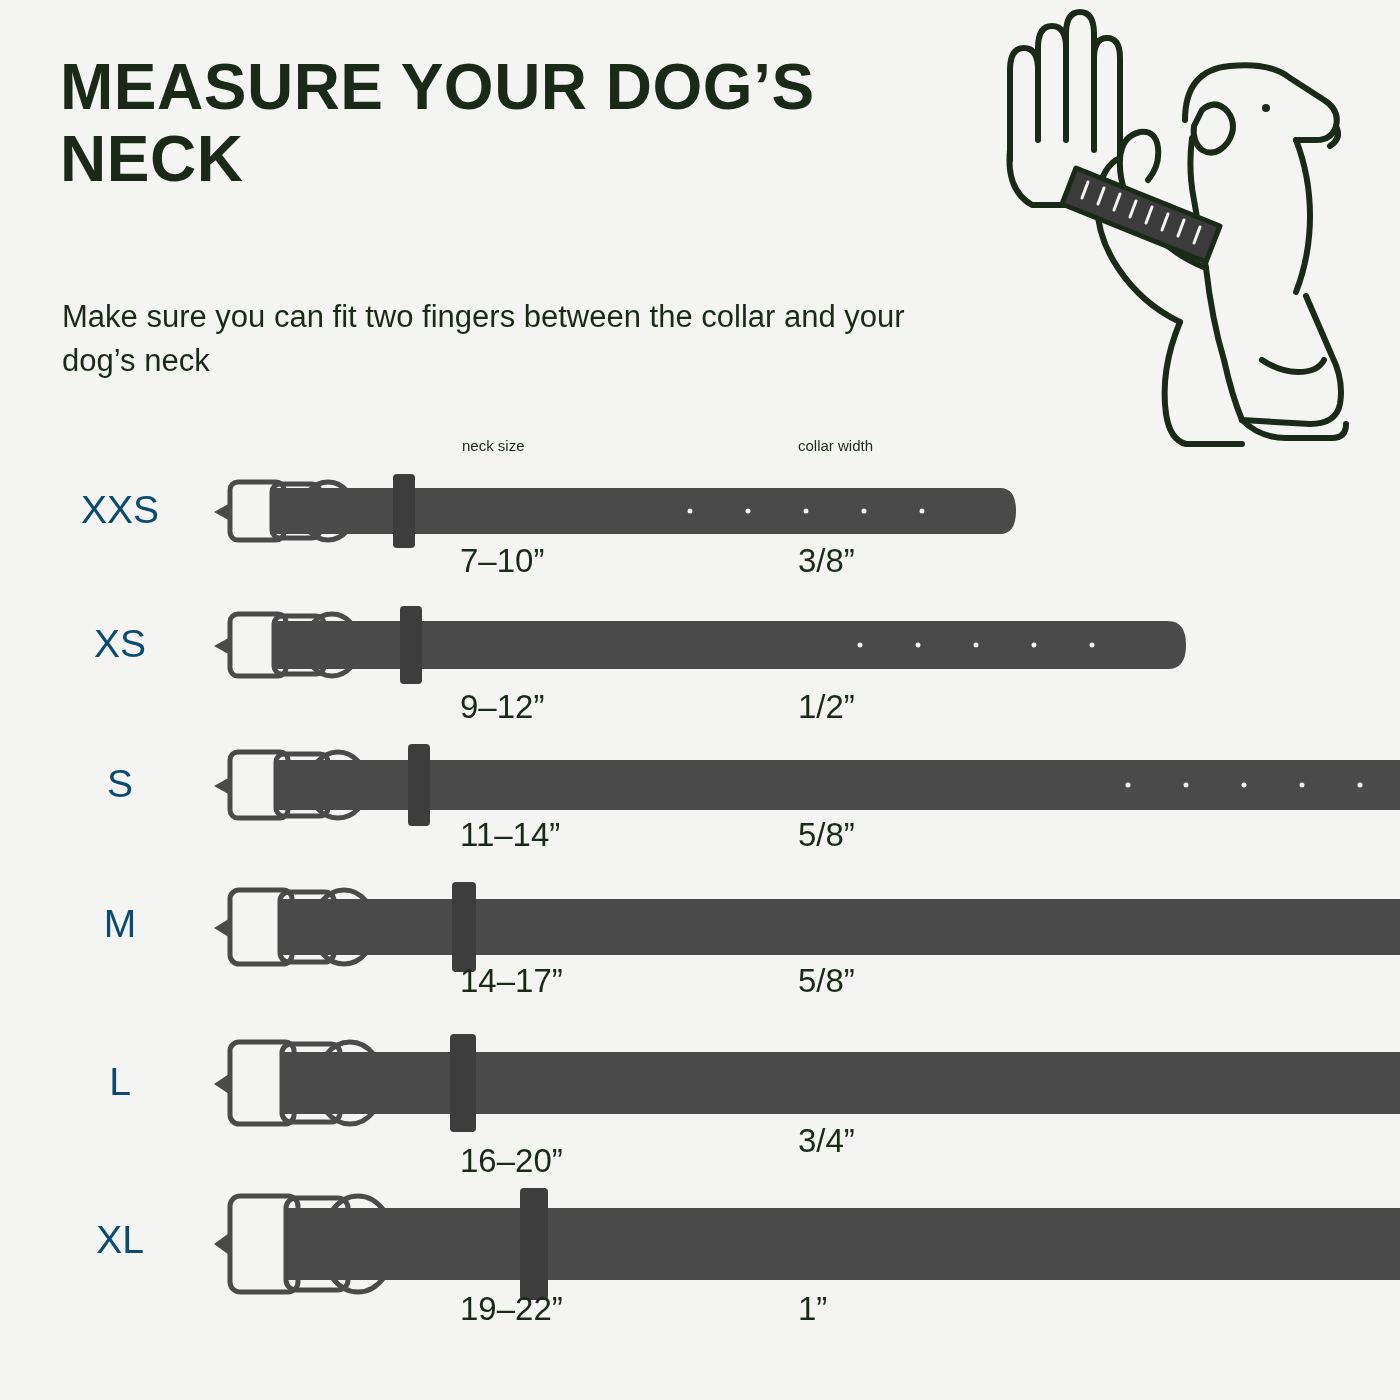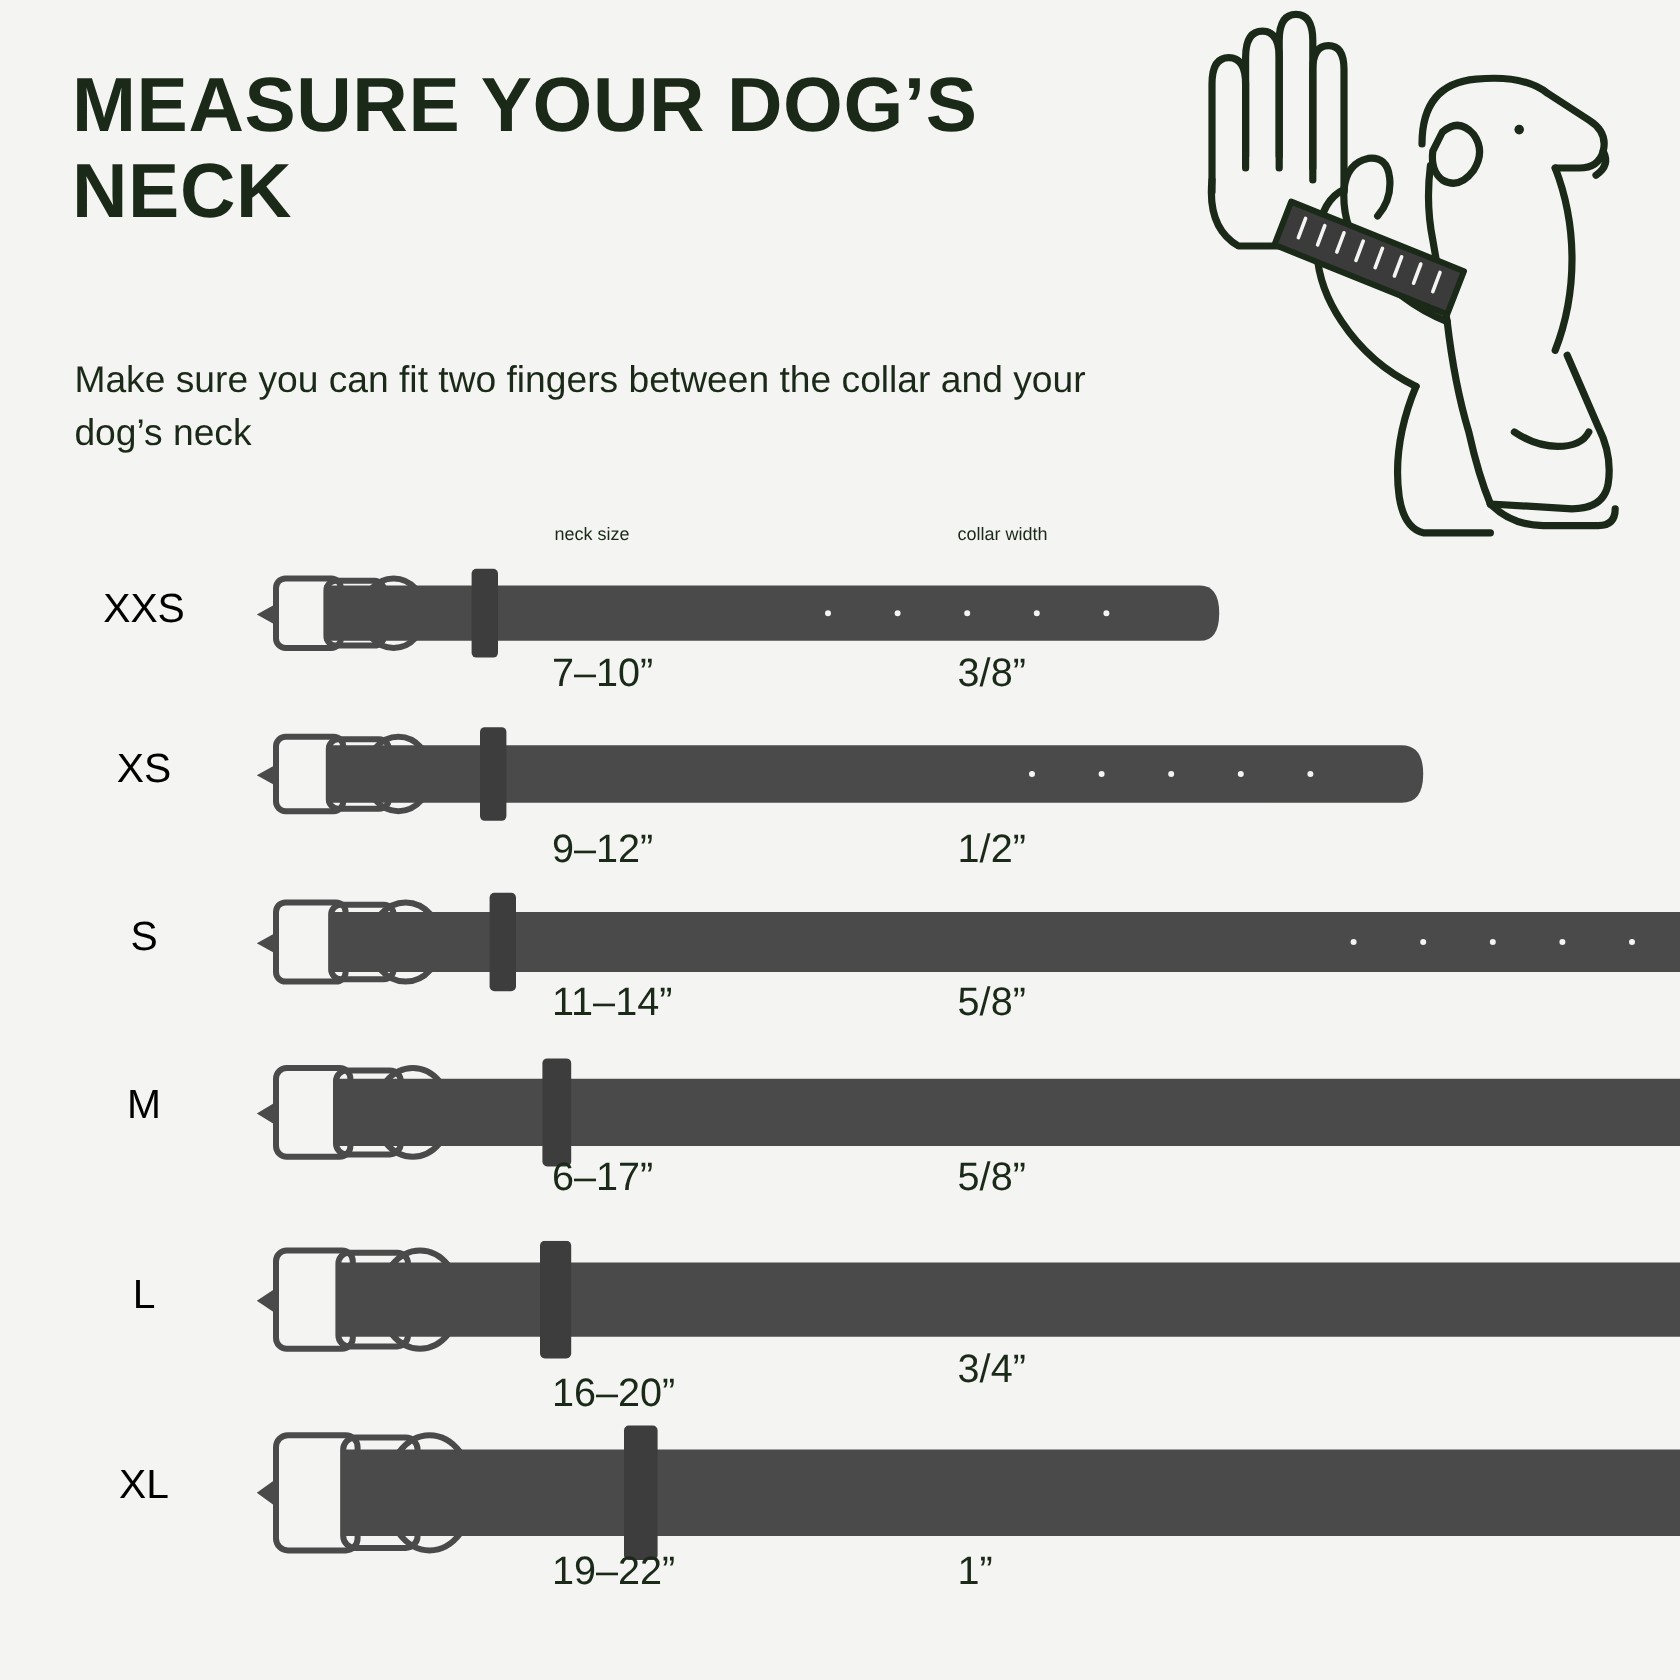--- a/index.html
+++ b/index.html
@@ -70,23 +70,23 @@
     position: absolute;
     left: 0;
     width: 1400px;
     height: 150px;
   }
   .size-label {
     position: absolute;
     left: 60px;
     width: 120px;
     text-align: center;
-    font-size: 34px;
+    font-size: 39px;
     font-weight: 400;
-    color: #000000;
+    color: #0c4a6e;
   }
   .collar-wrap {
     position: absolute;
     left: 210px;
     top: 0;
     height: 120px;
   }
   .neck-size {
     position: absolute;
     left: 460px;
@@ -232,21 +232,21 @@
     <div class="collar-wrap">
       <svg width="1195" height="115" viewBox="0 0 1195 115" fill="none" stroke="#4a4a4a" stroke-width="5">
         <path d="M4 48 L22 37 L22 59 Z" fill="#4a4a4a" stroke="none"></path>
         <rect x="20" y="10" width="62" height="74" rx="9"></rect>
         <rect x="70" y="12" width="54" height="70" rx="9"></rect>
         <ellipse cx="134" cy="47" rx="31" ry="37"></ellipse>
         <path d="M68 19 L1192 19 L1192 75 L68 75 Z" fill="#4a4a4a" stroke="none"></path>
         <rect x="242" y="2" width="24" height="90" rx="4" fill="#3d3d3d" stroke="none"></rect>
       </svg>
     </div>
-    <div class="neck-size" style="top:82px;">6–17”</div>
+    <div class="neck-size" style="top:82px;">14–17”</div>
     <div class="collar-width" style="top:82px;">5/8”</div>
   </div>
 
   <div class="row" style="top:1034px;">
     <div class="size-label" style="top:26px;">L</div>
     <div class="collar-wrap">
       <svg width="1195" height="120" viewBox="0 0 1195 120" fill="none" stroke="#4a4a4a" stroke-width="5">
         <path d="M4 50 L22 38 L22 62 Z" fill="#4a4a4a" stroke="none"></path>
         <rect x="20" y="8" width="64" height="82" rx="9"></rect>
         <rect x="72" y="10" width="58" height="78" rx="9"></rect>

